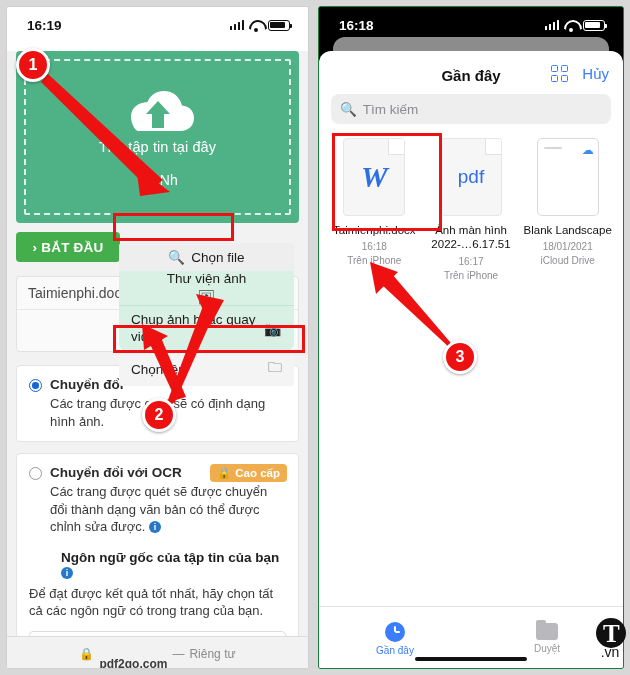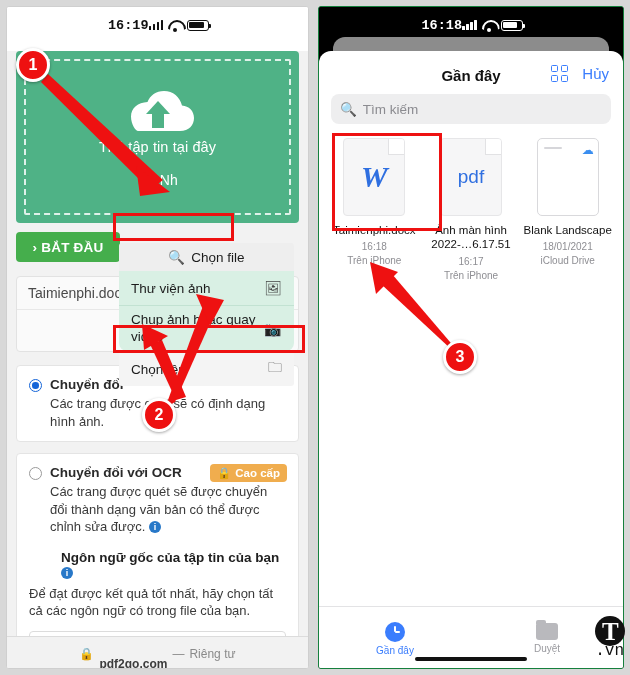--- a/index.html
+++ b/index.html
@@ -15,22 +15,22 @@
   .phone {
     position: absolute; top: 6px; height: 663px;
     background: #ffffff; overflow: hidden;
   }
   .phone-left  { left: 6px;  width: 303px; border: 1px solid #cfcfcf; border-radius: 3px; }
   .phone-right { left: 318px; width: 306px; border: 1px solid #15803d; border-radius: 3px; background:#000; }
 
   
   .statusbar {
     height: 36px; display: flex; align-items: center;
-    justify-content: center; padding: 0 18px 0 20px;
-    font-size: 13.5px; font-weight: bold; font-family: Liberation Mono, monospace;
+    justify-content: space-between; padding: 0 18px 0 20px;
+    font-size: 13.5px; font-weight: bold;
   }
   .statusbar.light { background: #ffffff; color: #111; }
   .statusbar.dark  { background: #000000; color: #ffffff; }
   .status-right { display: flex; align-items: center; gap: 5px; }
   .sig { display: flex; align-items: flex-end; gap: 1.5px; height: 10px; }
   .sig i { width: 2.5px; background: currentColor; border-radius: .5px; display:block; }
   .sig i:nth-child(1){height:4px}.sig i:nth-child(2){height:6px}
   .sig i:nth-child(3){height:8px}.sig i:nth-child(4){height:10px}
   .wifi { width: 14px; height: 10px; position: relative; }
   .wifi::before{
@@ -103,21 +103,21 @@
   .urltext b { font-weight:bold;margin-top:20px; }
   .urltext .muted { color:#8a8a8a; }
   .homebar { width:112px; height:4px; border-radius:2px; background:#111; }
 
   
   .menu { position:absolute; left:112px; top:192px; width:175px; z-index:14; }
   .menu-item { display:flex; align-items:center; justify-content:space-between;
     padding: 0 12px; font-size:13.5px; color:#1c1c1c; }
   .mi-choose { height:28px; background:#eeeeee; border-radius:3px 3px 0 0;
     justify-content:center; gap:6px; font-weight:normal; }
-  .mi-lib { height:34px; background:#d9f0e4; }
+  .mi-lib { height:34px; background:#d9f0e4;flex-direction:column; }
   .mi-cam { height:46px; background:#d9f0e4; border-top:1px solid #c2e2d2; border-radius:0 0 8px 8px; }
   .mi-file { height:34px; background:#f4f4f4; border-radius:3px; margin-top:1px; }
   .mi-cam .lbl { line-height:1.25; }
   .mi-ico { color:#444; font-size:14px; }
 
   
   .hl { position:absolute; border:3px solid #ee1111; z-index:20; pointer-events:none; }
 
   
   .marker { position:absolute; width:34px; height:34px; border-radius:50%;
@@ -178,21 +178,21 @@
   .homebar2 { position:absolute; bottom:7px; left:50%; transform:translateX(-50%);
     width:112px; height:4px; border-radius:2px; background:#111; z-index:6;}
 
   
   .wm { position:absolute; right:6px; bottom:16px; z-index:40;
     font-family:"Liberation Serif","DejaVu Serif",serif; color:#111; line-height:1;}
   .wm-main { font-size:30px; font-weight:bold; letter-spacing:-.5px; display:flex; align-items:center;}
   .wm-t { display:inline-flex; align-items:center; justify-content:center;
     width:30px; height:30px; background:#111; color:#fff; border-radius:50%;
     font-size:25px; margin-right:-2px; }
-  .wm-vn { font-size:16px; text-align:center; margin-top:-3px; font-family:Liberation Mono, monospace;}
+  .wm-vn { font-size:14px; text-align:center; margin-top:-3px; font-family:Liberation Sans, sans-serif;}
 </style>
 </head>
 <body>
 
 <div class="stage">
 
   <div class="phone phone-left">
 
     <div class="statusbar light">
       <span>16:19</span>
@@ -272,21 +272,21 @@
               <span>Các trang được quét sẽ được chuyển đổi thành dạng văn bản có thể được chỉnh sửa được.</span>
               <span class="info-i">i</span>
             </div>
           </div>
         </div>
 
         <div class="lang-title">
           <span>Ngôn ngữ gốc của tập tin của bạn</span>
           <span class="info-i">i</span>
         </div>
-        <div class="lang-desc">Để đạt được kết quả tốt nhất, hãy chọn tất cả các ngôn ngữ có trong file của bạn.</div>
+        <div class="lang-desc">Để đạt được kết quả tốt nhất, hãy chọn tất cả các ngôn ngữ có trong trang của bạn.</div>
         <div class="lang-select">
           <span class="chip">
             <span>Tiếng Việt</span>
             <span class="x">×</span>
           </span>
           <span class="caret"></span>
         </div>
       </div>
 
       <div class="urlbar">

